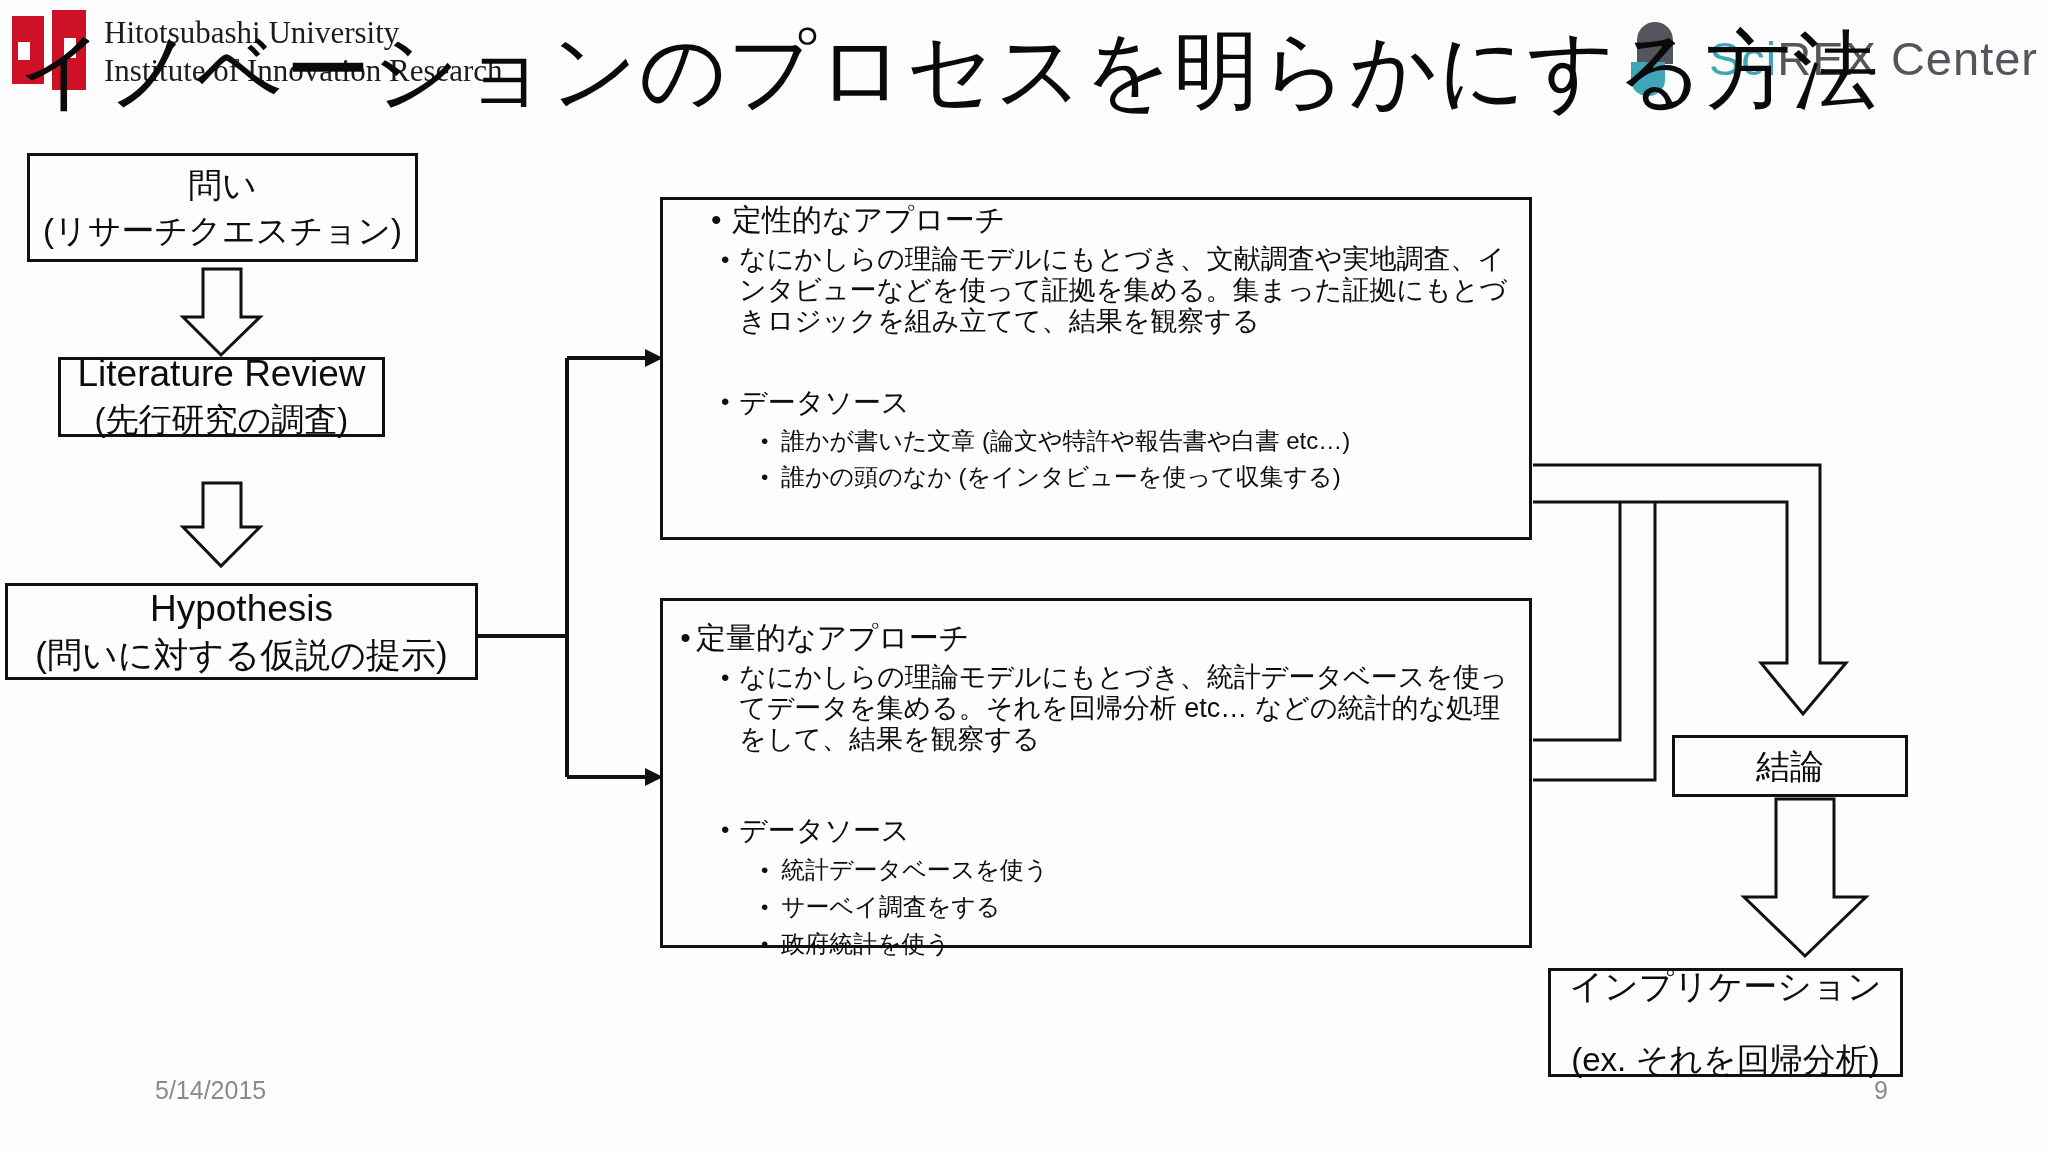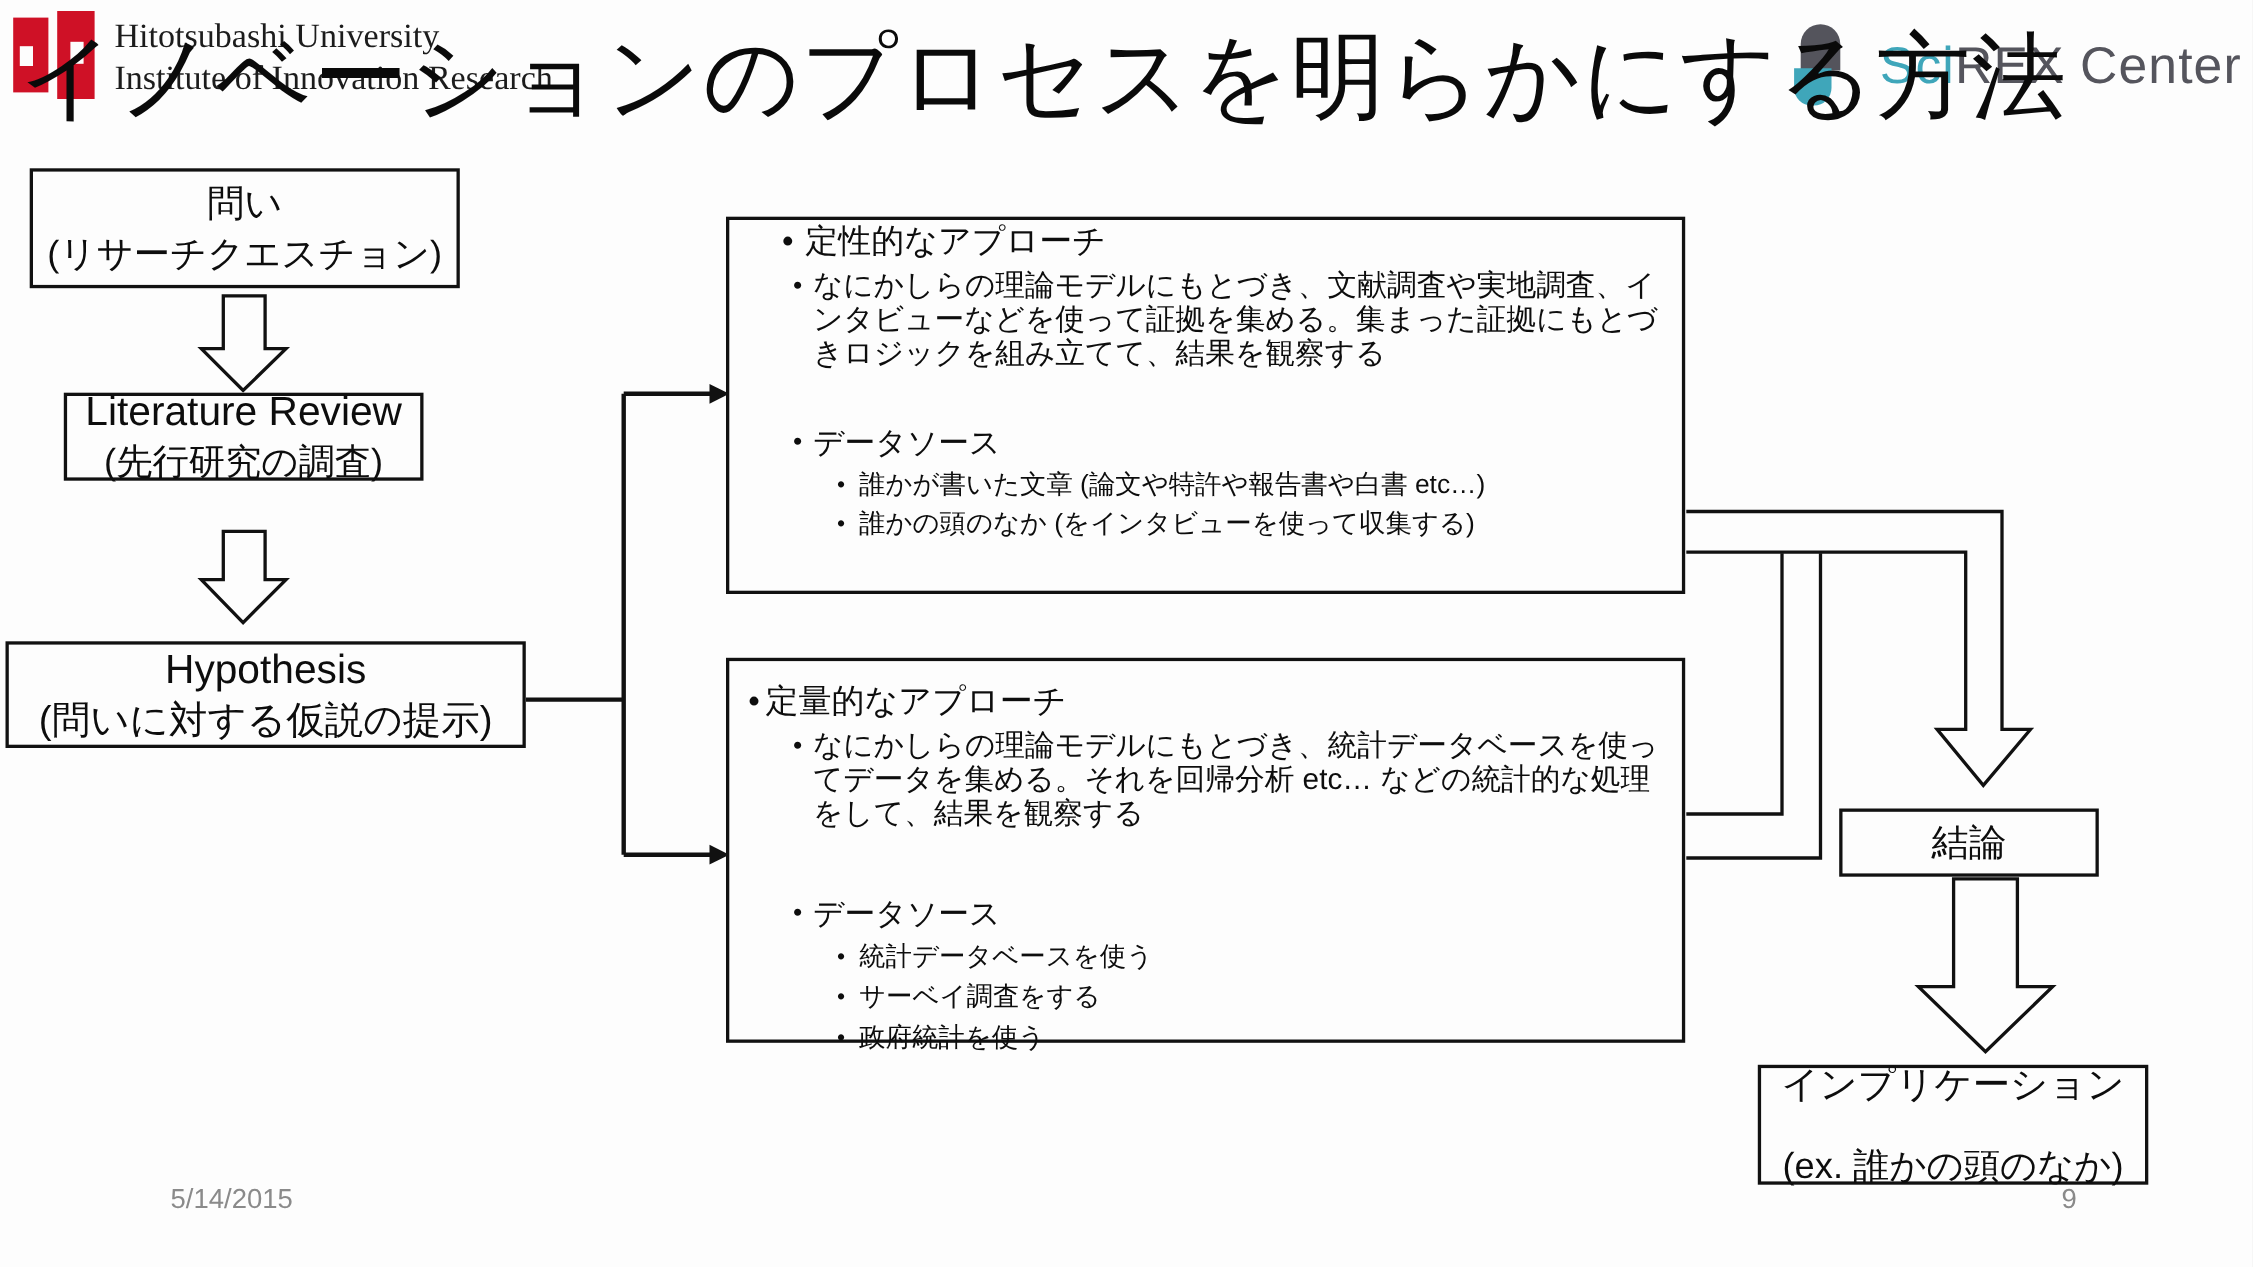--- a/index.html
+++ b/index.html
@@ -40,21 +40,21 @@
   }
   .node .l1{font-size:34px; line-height:46px;}
   .node .l2{font-size:33px; line-height:46px;}
   .box-question   {left:27px;   top:153px; width:391px; height:109px;}
   .box-literature {left:58px;   top:357px; width:327px; height:80px;}
   .box-literature .l1{font-size:37px;}
   .box-hypothesis {left:5px;    top:583px; width:473px; height:97px;}
   .box-hypothesis .l1{font-size:37px;}
   .box-hypothesis .l2{font-size:35px;}
   .box-conclusion {left:1672px; top:735px; width:236px; height:62px;}
-  .box-implication{left:1598px; top:968px; width:355px; height:109px;gap:28px;}
+  .box-implication{left:1548px; top:968px; width:355px; height:109px;gap:28px;}
   
   .bigbox{
     position:absolute; z-index:2; box-sizing:border-box;
     border:3px solid #111; background:#fdfdfd; left:660px; width:872px;
   }
   .box-qual {top:197px; height:343px;}
   .box-quant{top:598px; height:350px;}
   .row{display:flex; align-items:flex-start;}
   .row::before{content:"\2022"; flex:none;}
   .lv1::before{width:21px; margin-left:12px; font-size:30px; line-height:40px;}
@@ -174,19 +174,19 @@
       <div class="txt">政府統計を使う</div>
     </div>
   </div>
 
   <div class="node box-conclusion">
     <div class="l1">結論</div>
   </div>
 
   <div class="node box-implication">
     <div class="l1">インプリケーション</div>
-    <div class="l2">(ex. 誰かの頭のなか)</div>
+    <div class="l2">(ex. それを回帰分析)</div>
   </div>
 
   <div class="footer-date">5/14/2015</div>
   <div class="footer-page">9</div>
 
 </div>
 
 </body></html>

